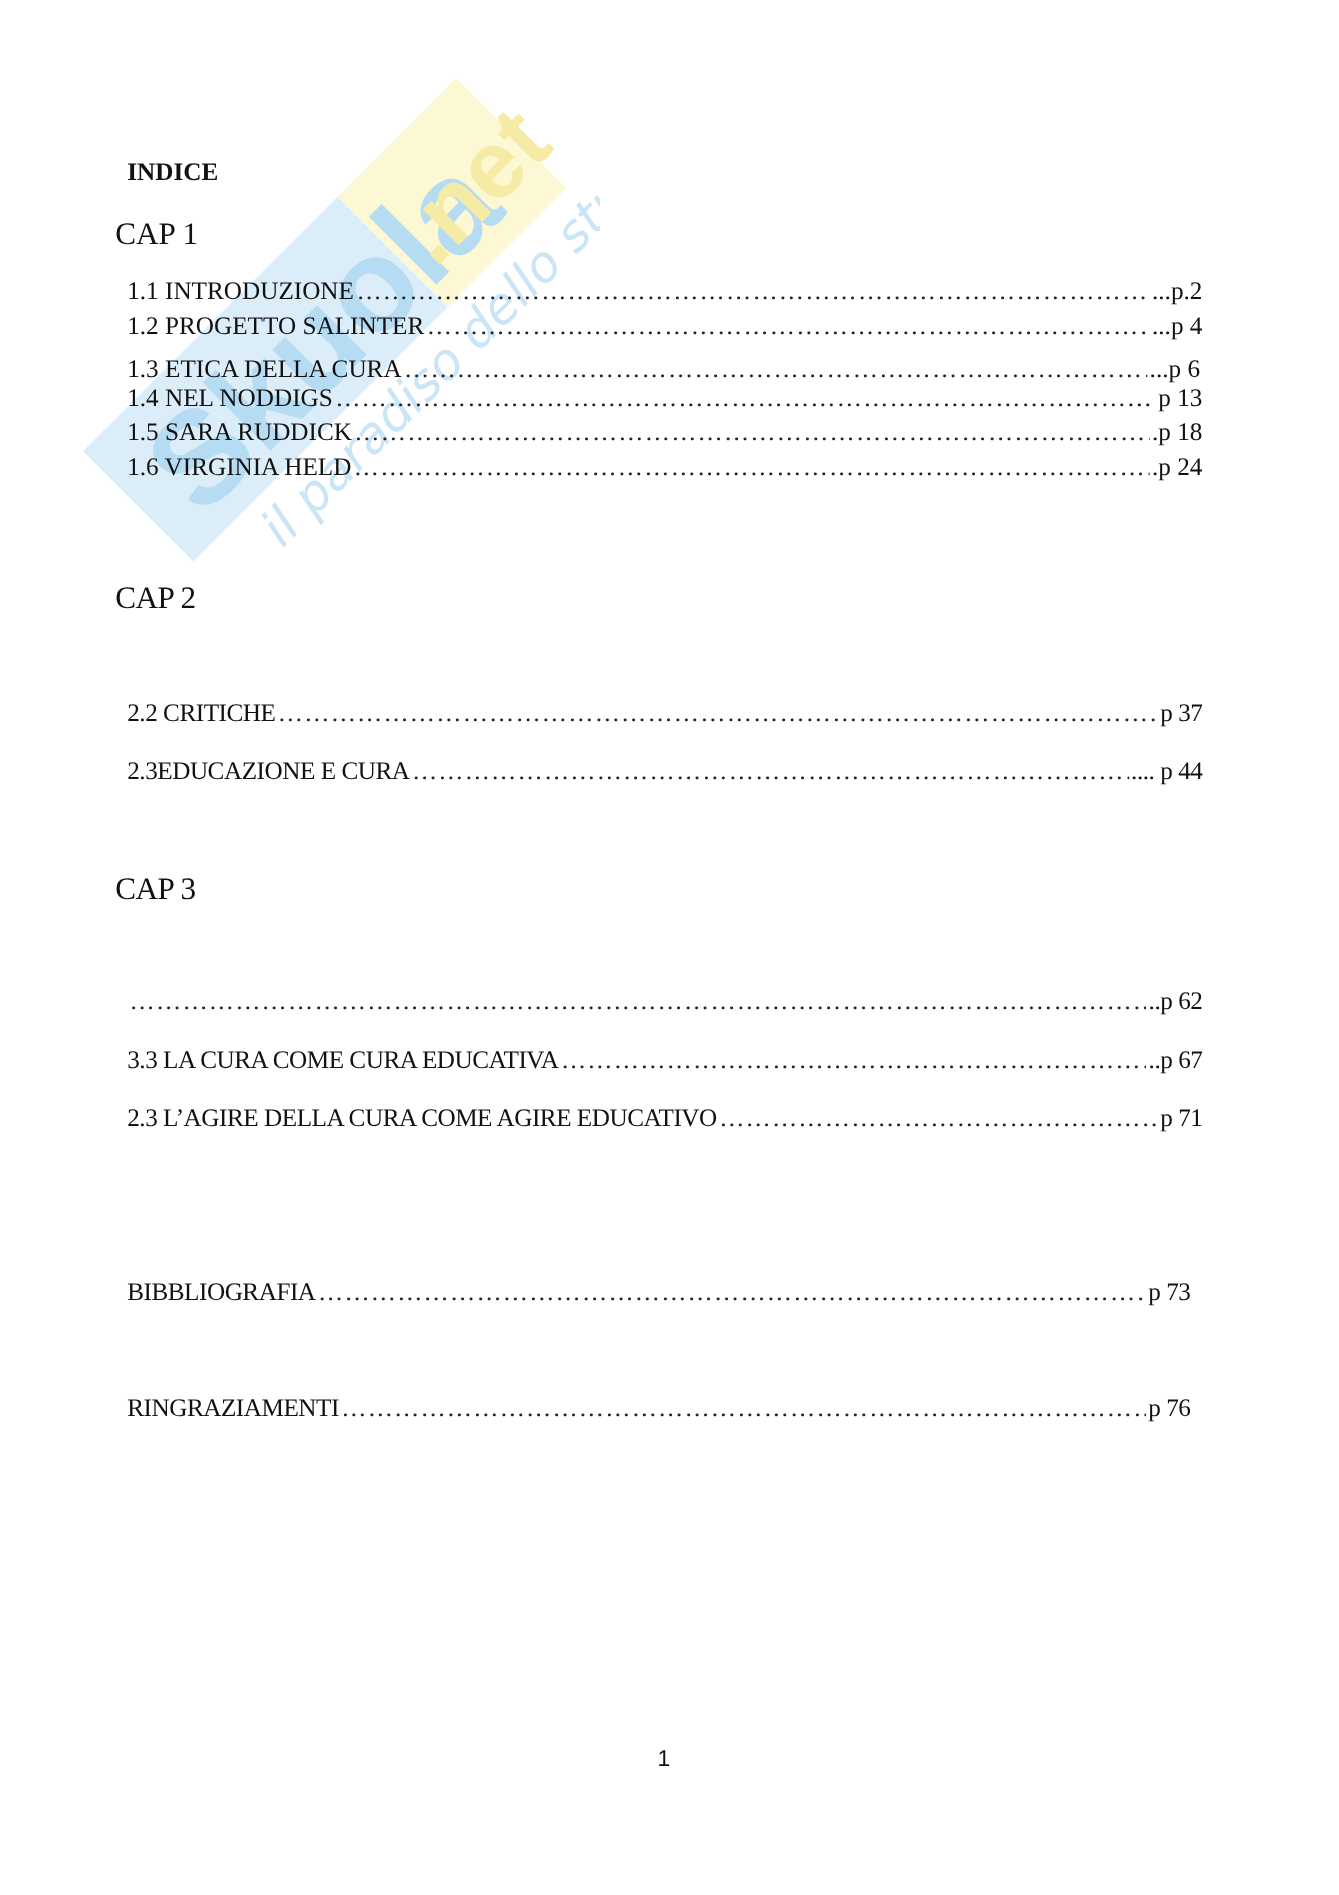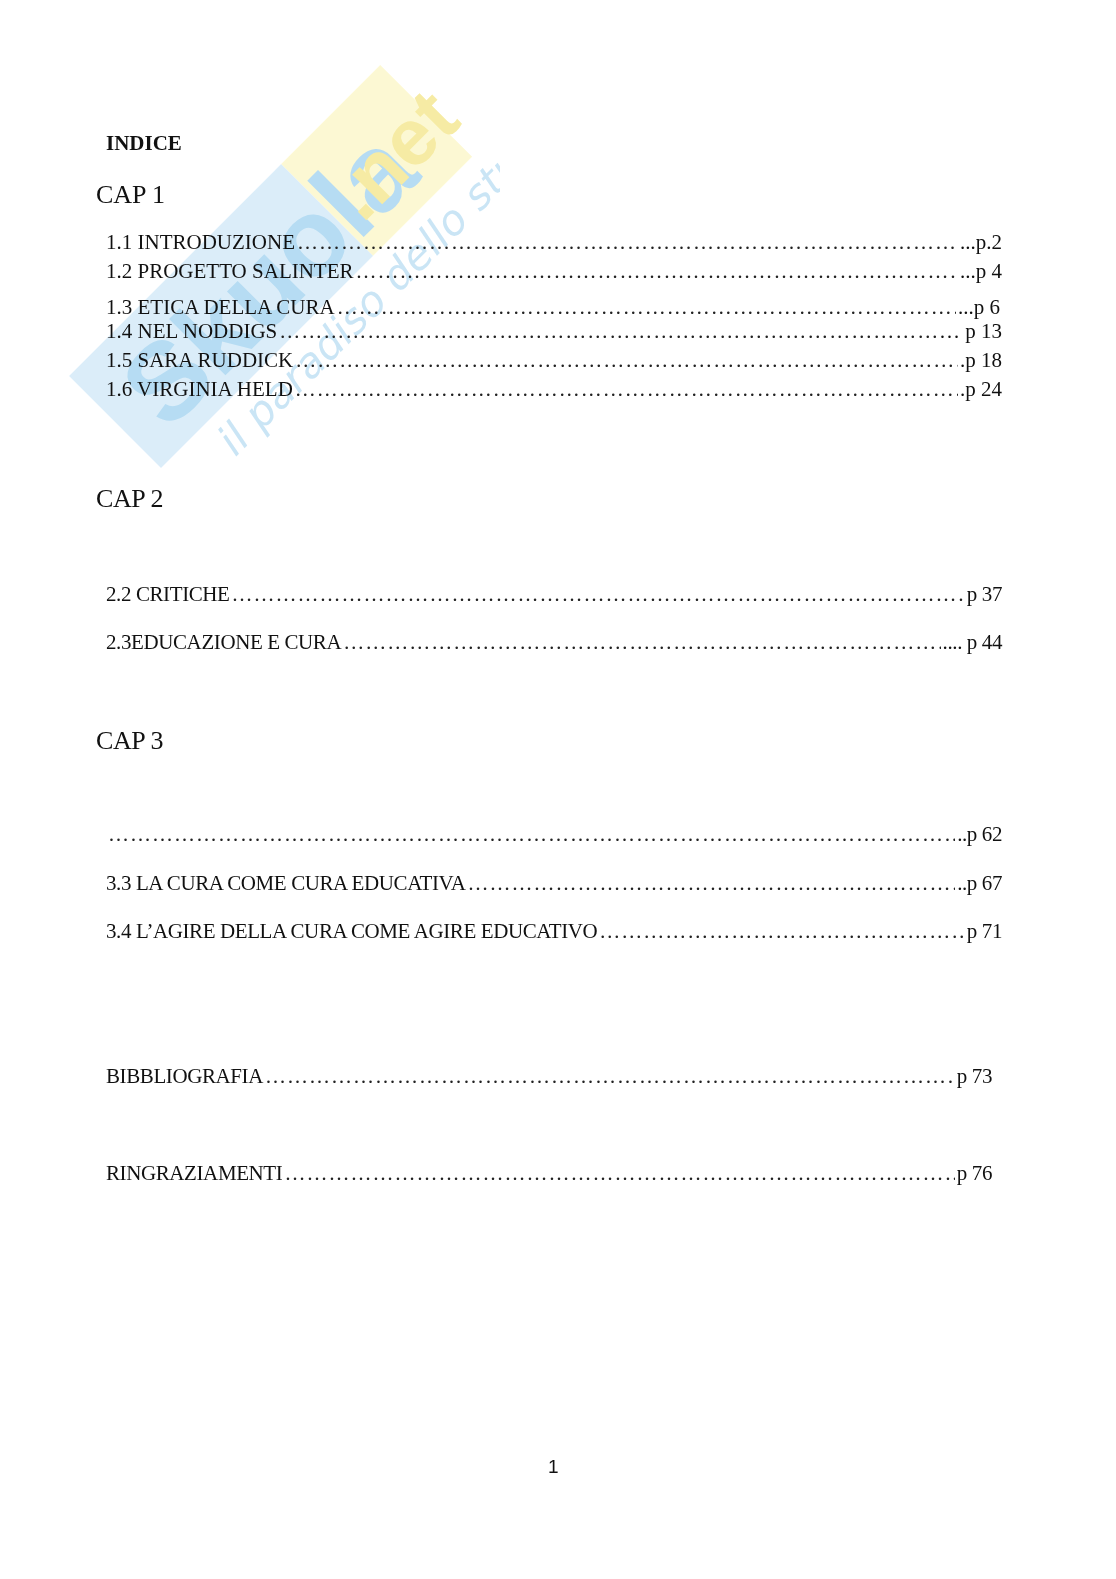--- a/index.html
+++ b/index.html
@@ -88,21 +88,21 @@
   <div class="row narrow" style="top:824px; width:896px">
     <span class="leader"></span>
     <span class="page-num">..p 62</span>
   </div>
   <div class="row narrow" style="top:873px; width:896px">
     <span class="label">3.3 LA CURA COME CURA EDUCATIVA</span>
     <span class="leader"></span>
     <span class="page-num">..p 67</span>
   </div>
   <div class="row narrow" style="top:921px; width:896px">
-    <span class="label">3.4 L’AGIRE DELLA CURA COME AGIRE EDUCATIVO</span>
+    <span class="label">2.3 L’AGIRE DELLA CURA COME AGIRE EDUCATIVO</span>
     <span class="leader"></span>
     <span class="page-num">p 71</span>
   </div>
 
   <div class="row narrow" style="top:1066px; width:886px">
     <span class="label">BIBBLIOGRAFIA</span>
     <span class="leader"></span>
     <span class="page-num">p 73</span>
   </div>
   <div class="row narrow" style="top:1163px; width:886px">

